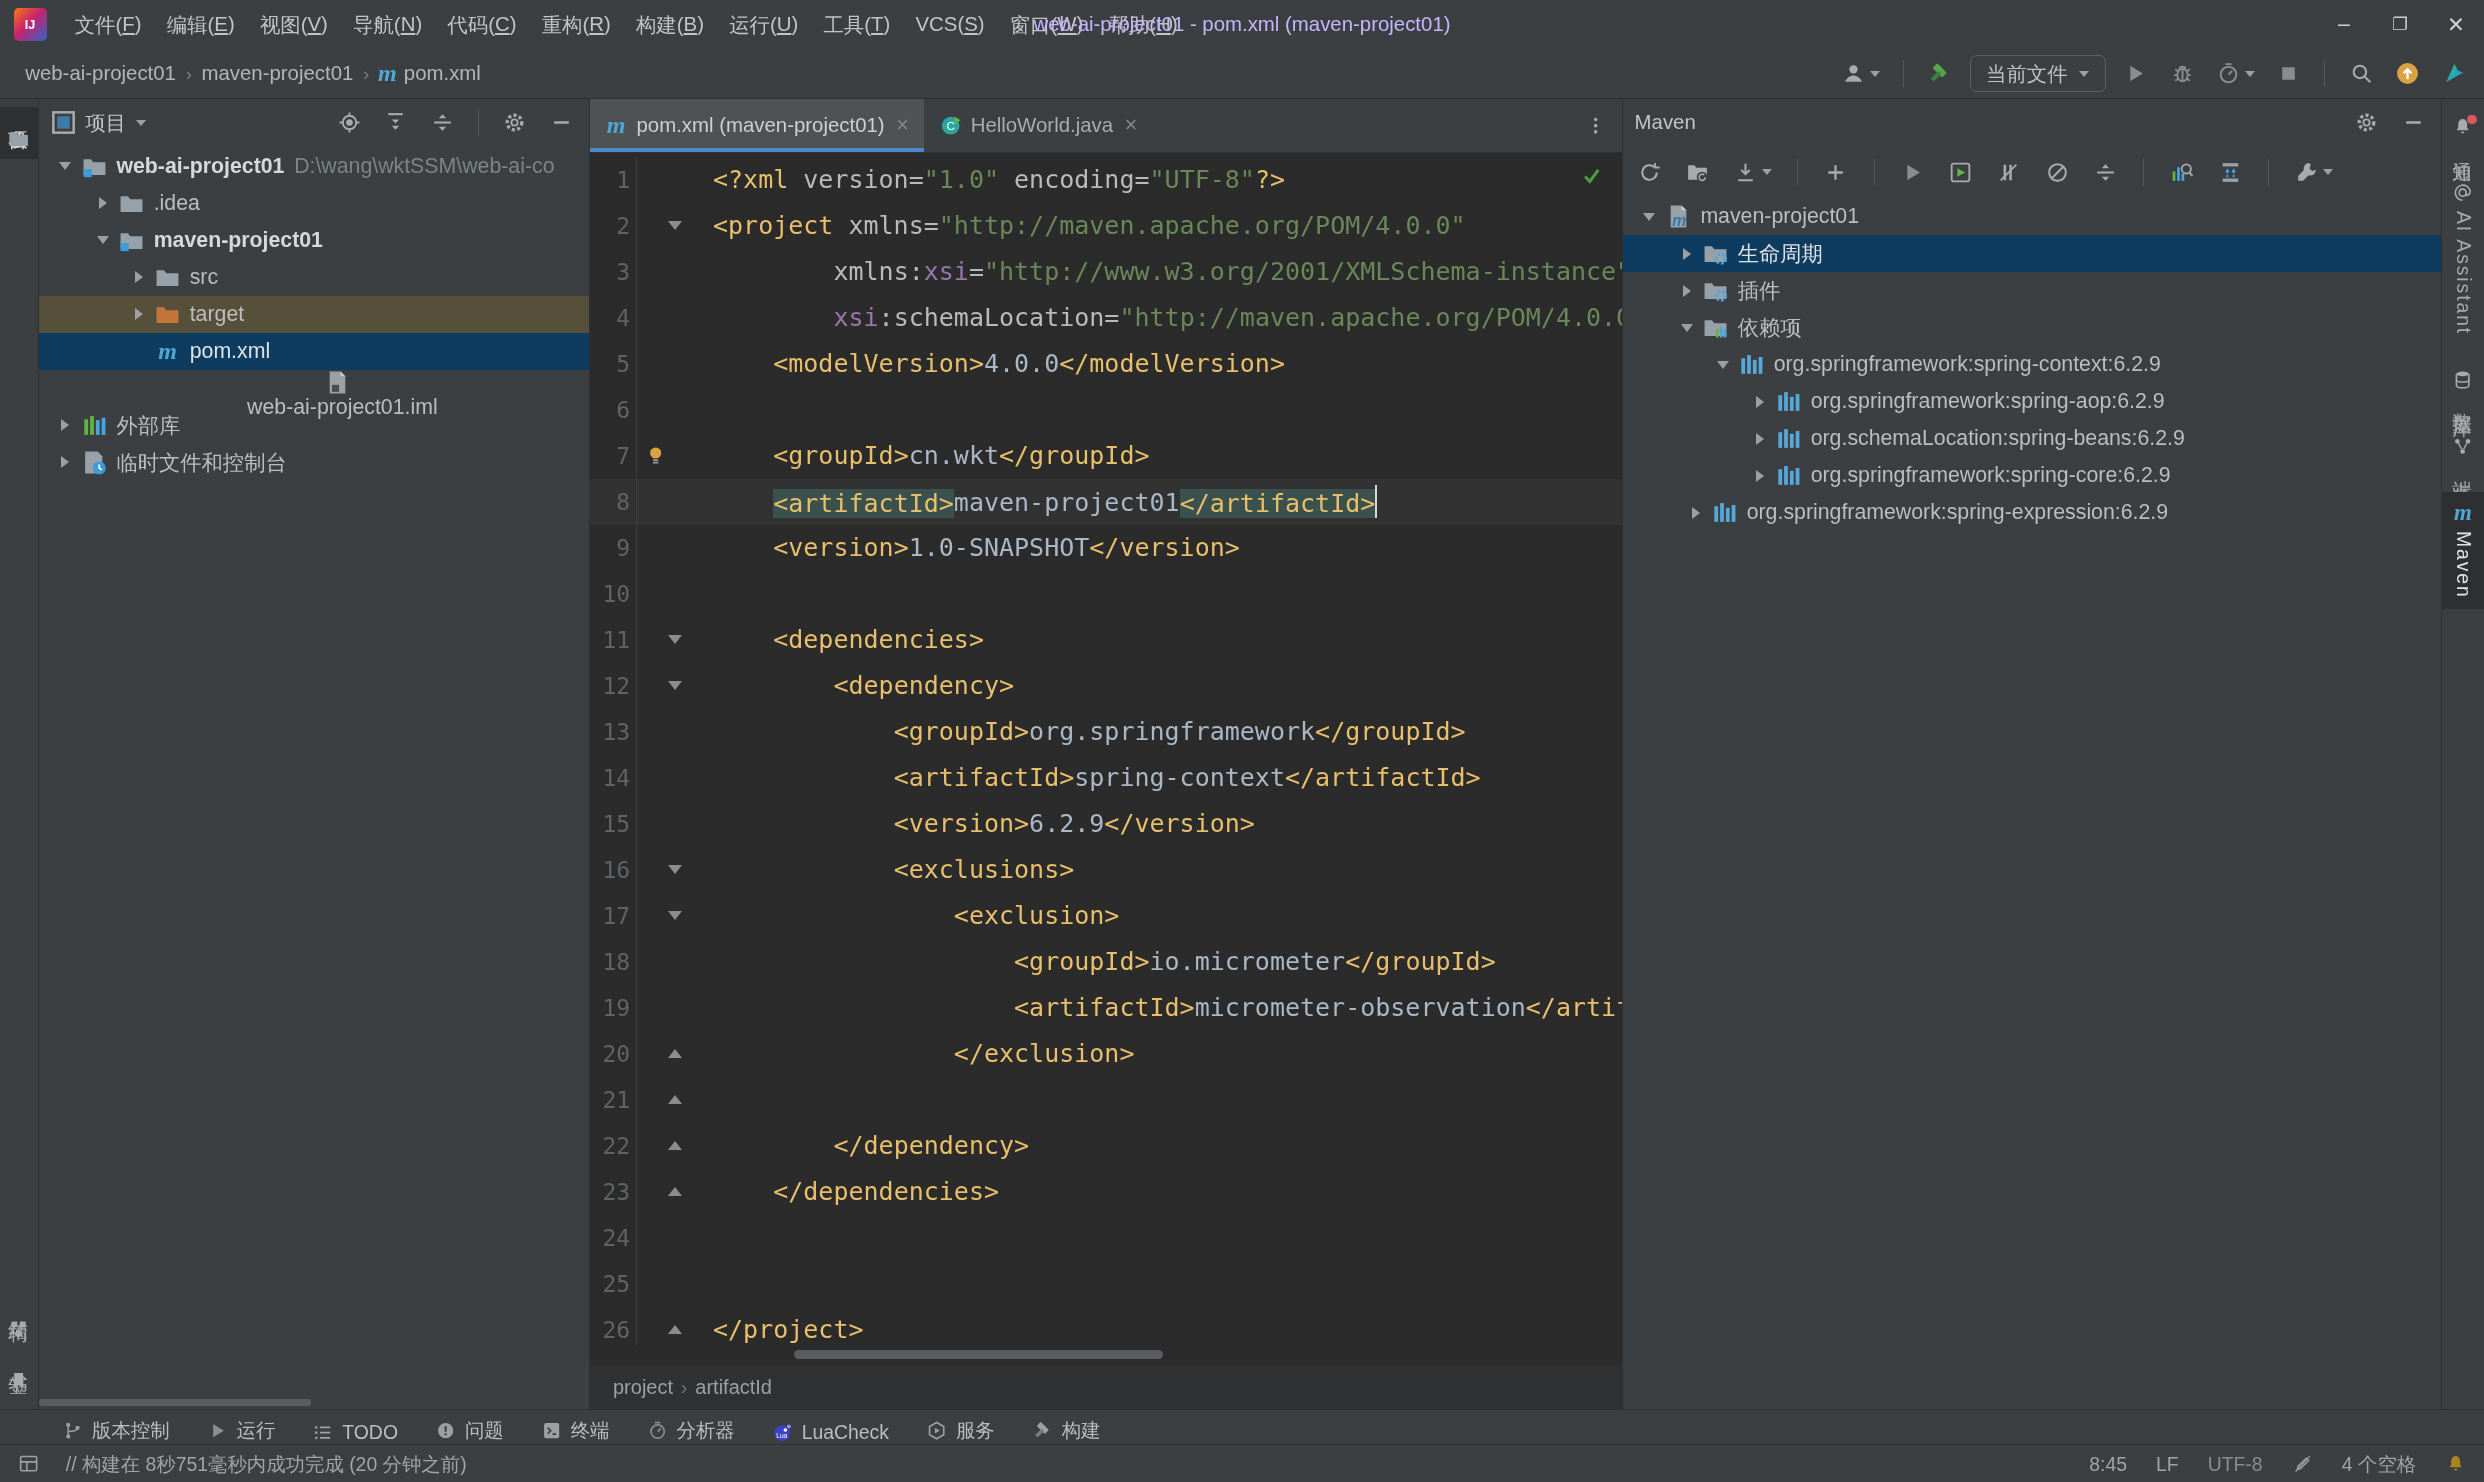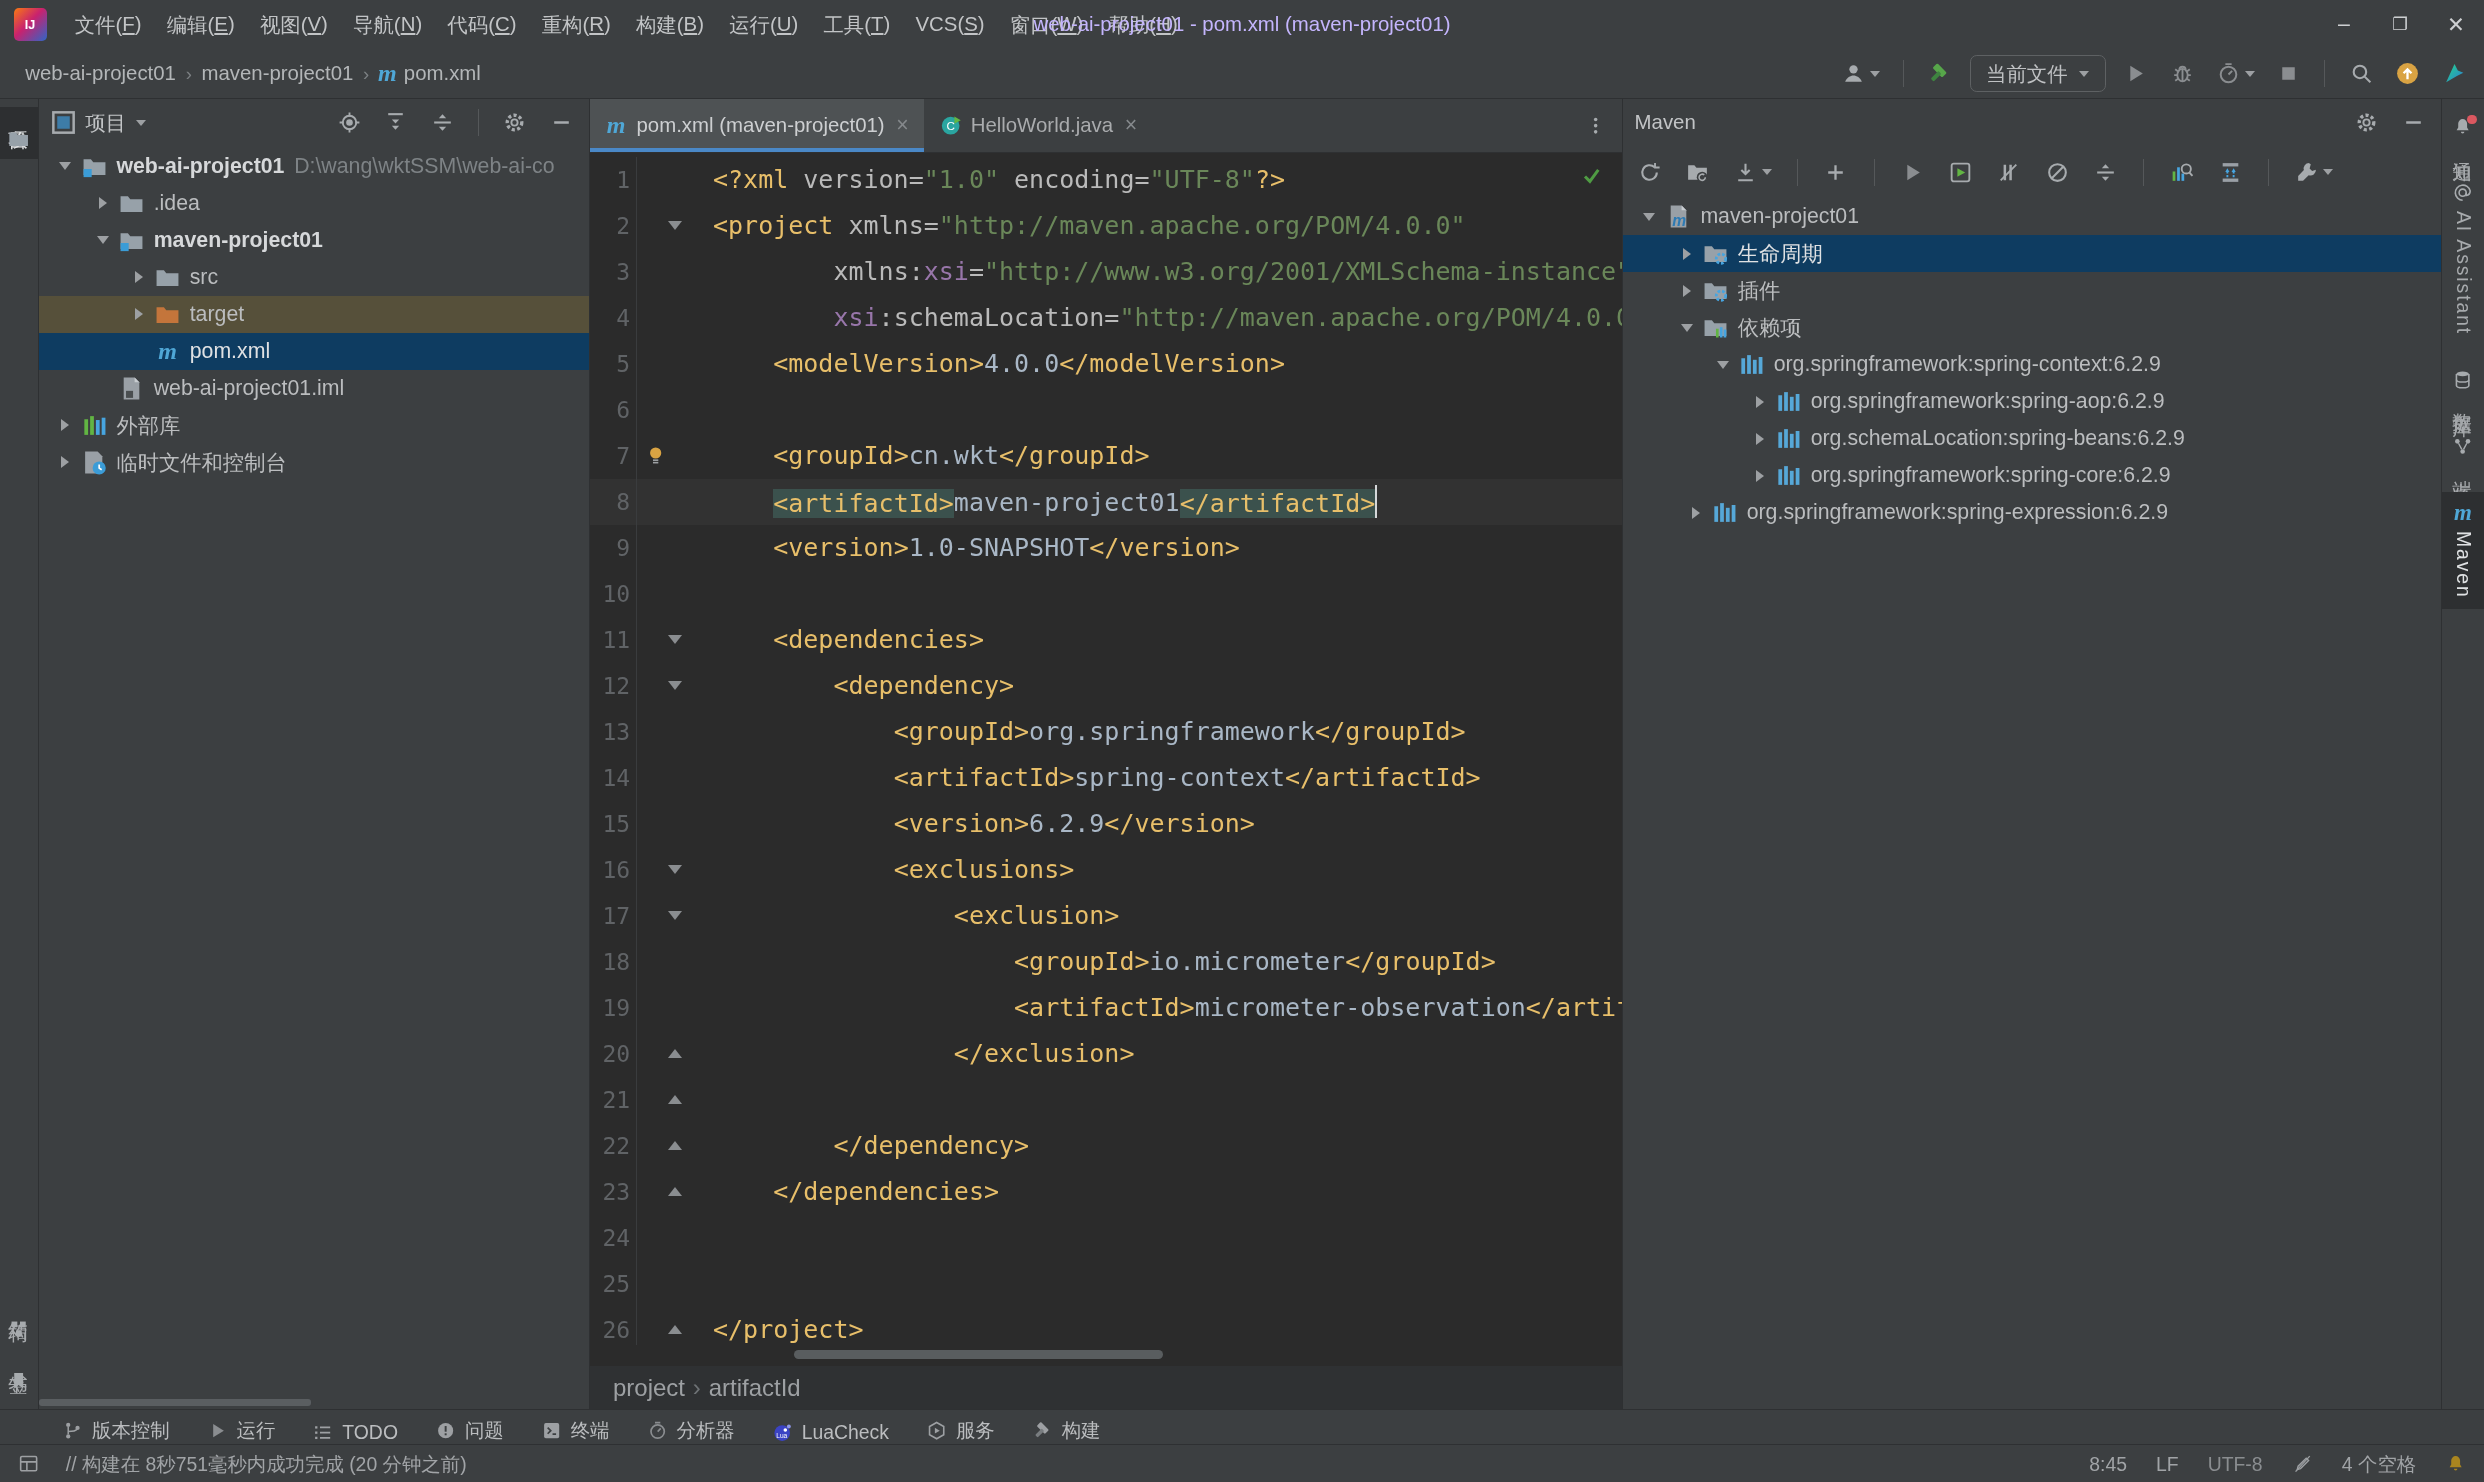--- a/index.html
+++ b/index.html
@@ -65,21 +65,21 @@
   .fcol{width:76px;flex:none;display:flex;align-items:center;justify-content:center;align-self:stretch;position:relative}
   .fold-open{width:0;height:0;border-left:7.8px solid transparent;border-right:7.8px solid transparent;border-top:9.7px solid #8A8D90}
   .fold-close{width:0;height:0;border-left:7.8px solid transparent;border-right:7.8px solid transparent;border-bottom:9.7px solid #8A8D90}
   .ctext{flex:1;overflow:hidden}
   .cg{color:#E8BF6A}.ca{color:#BABABA}.cs{color:#6A8759}.cn{color:#9876AA}.ct{color:#A9B7C6}
   .hl{background:#3B514D}
   .caret{display:inline-block;width:1.9px;height:33px;background:#D4D7D9;vertical-align:-6.8px}
   .insp-ok{position:absolute;top:11.6px;right:19.4px}
   .hscroll{height:21.3px;flex:none;background:#2B2B2B;position:relative}
   .hscroll .thumb{position:absolute;top:4.9px;left:204px;width:369px;height:9.7px;border-radius:4.9px;background:#595D5F}
-  .ebc{height:43px;flex:none;background:#2F3133;display:flex;align-items:center;padding-left:23px;font-size:24px;color:#9DA0A3;gap:7.8px}
+  .ebc{height:43px;flex:none;background:#2F3133;display:flex;align-items:center;padding-left:23px;font-size:20px;color:#9DA0A3;gap:7.8px}
   
   .mpanel{width:819px;flex:none;display:flex;flex-direction:column;border-left:1px solid #2E3032;overflow:hidden}
   .mtoolbar{height:52px;flex:none;display:flex;align-items:center;padding:0 9.7px;gap:15.5px}
   .mtree{flex:1;overflow:hidden;font-size:21.3px}
   
   .bbar{height:35px;display:flex;align-items:flex-end;border-top:1px solid #2E3032;padding-left:62px;gap:37px}
   .bbar-item{display:flex;align-items:center;gap:8.7px;color:#BBBDBF;font-size:19.4px}
   .sbar{height:39px;display:flex;align-items:center;border-top:1px solid #2E3032;padding:0 17.5px;font-size:19.4px;color:#A1A4A7}
   .sbar .msg{margin-left:27px}
   .sbar-right{margin-left:auto;display:flex;align-items:center;gap:29px}
@@ -356,21 +356,21 @@
           </span>
           <span class="lbl">target</span>
         </div>
         <div class="trow selected" style="padding-left: 83px;">
           <span class="arrow"></span>
           <span class="ic">
             <span class="mtext">m</span>
           </span>
           <span class="lbl">pom.xml</span>
         </div>
-        <div class="trow" style="padding-left: 47px;">
+        <div class="trow" style="padding-left: 47px; flex-direction: column;">
           <span class="arrow"></span>
           <span class="ic">
             <svg viewBox="0 0 16 16">
               <path d="M3 1h7l3 3v11H3z" fill="#9AA0A6"></path>
               <path d="M10 1l3 3h-3z" fill="#C8CCD0"></path>
               <rect x="4.5" y="9.5" width="4.5" height="4.5" fill="#4A4E50"></rect>
             </svg>
           </span>
           <span class="lbl">web-ai-project01.iml</span>
         </div>

